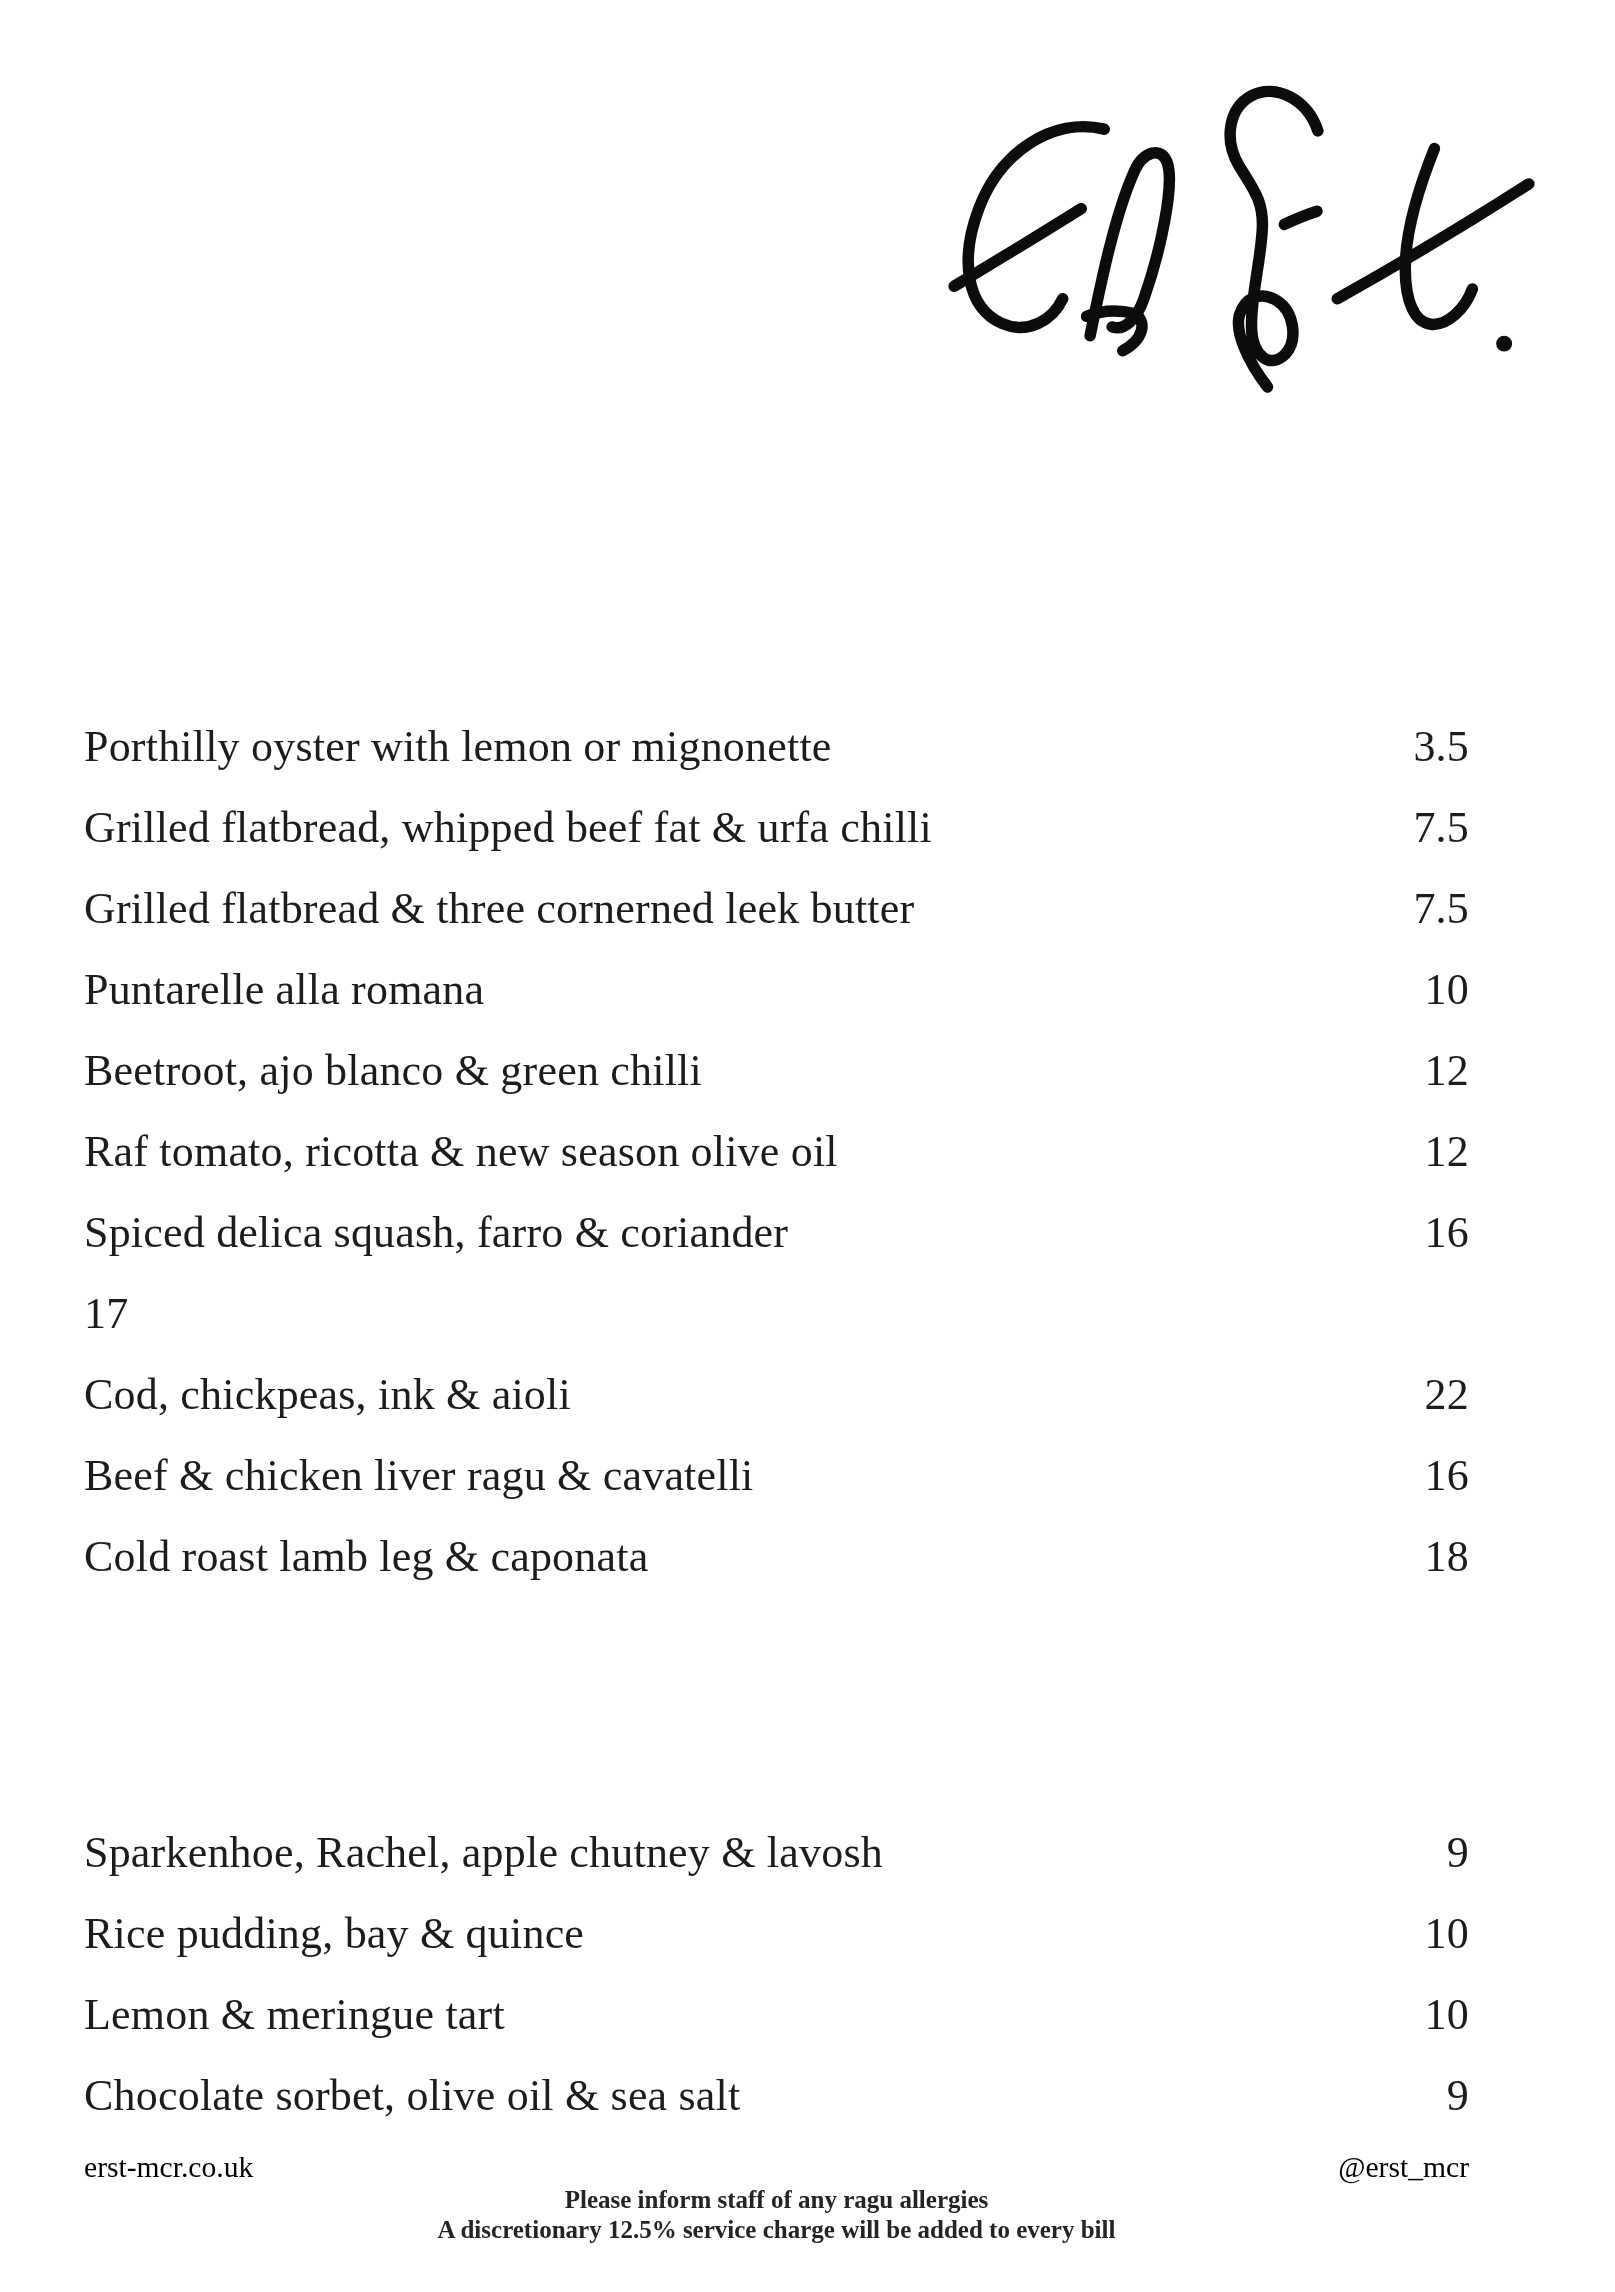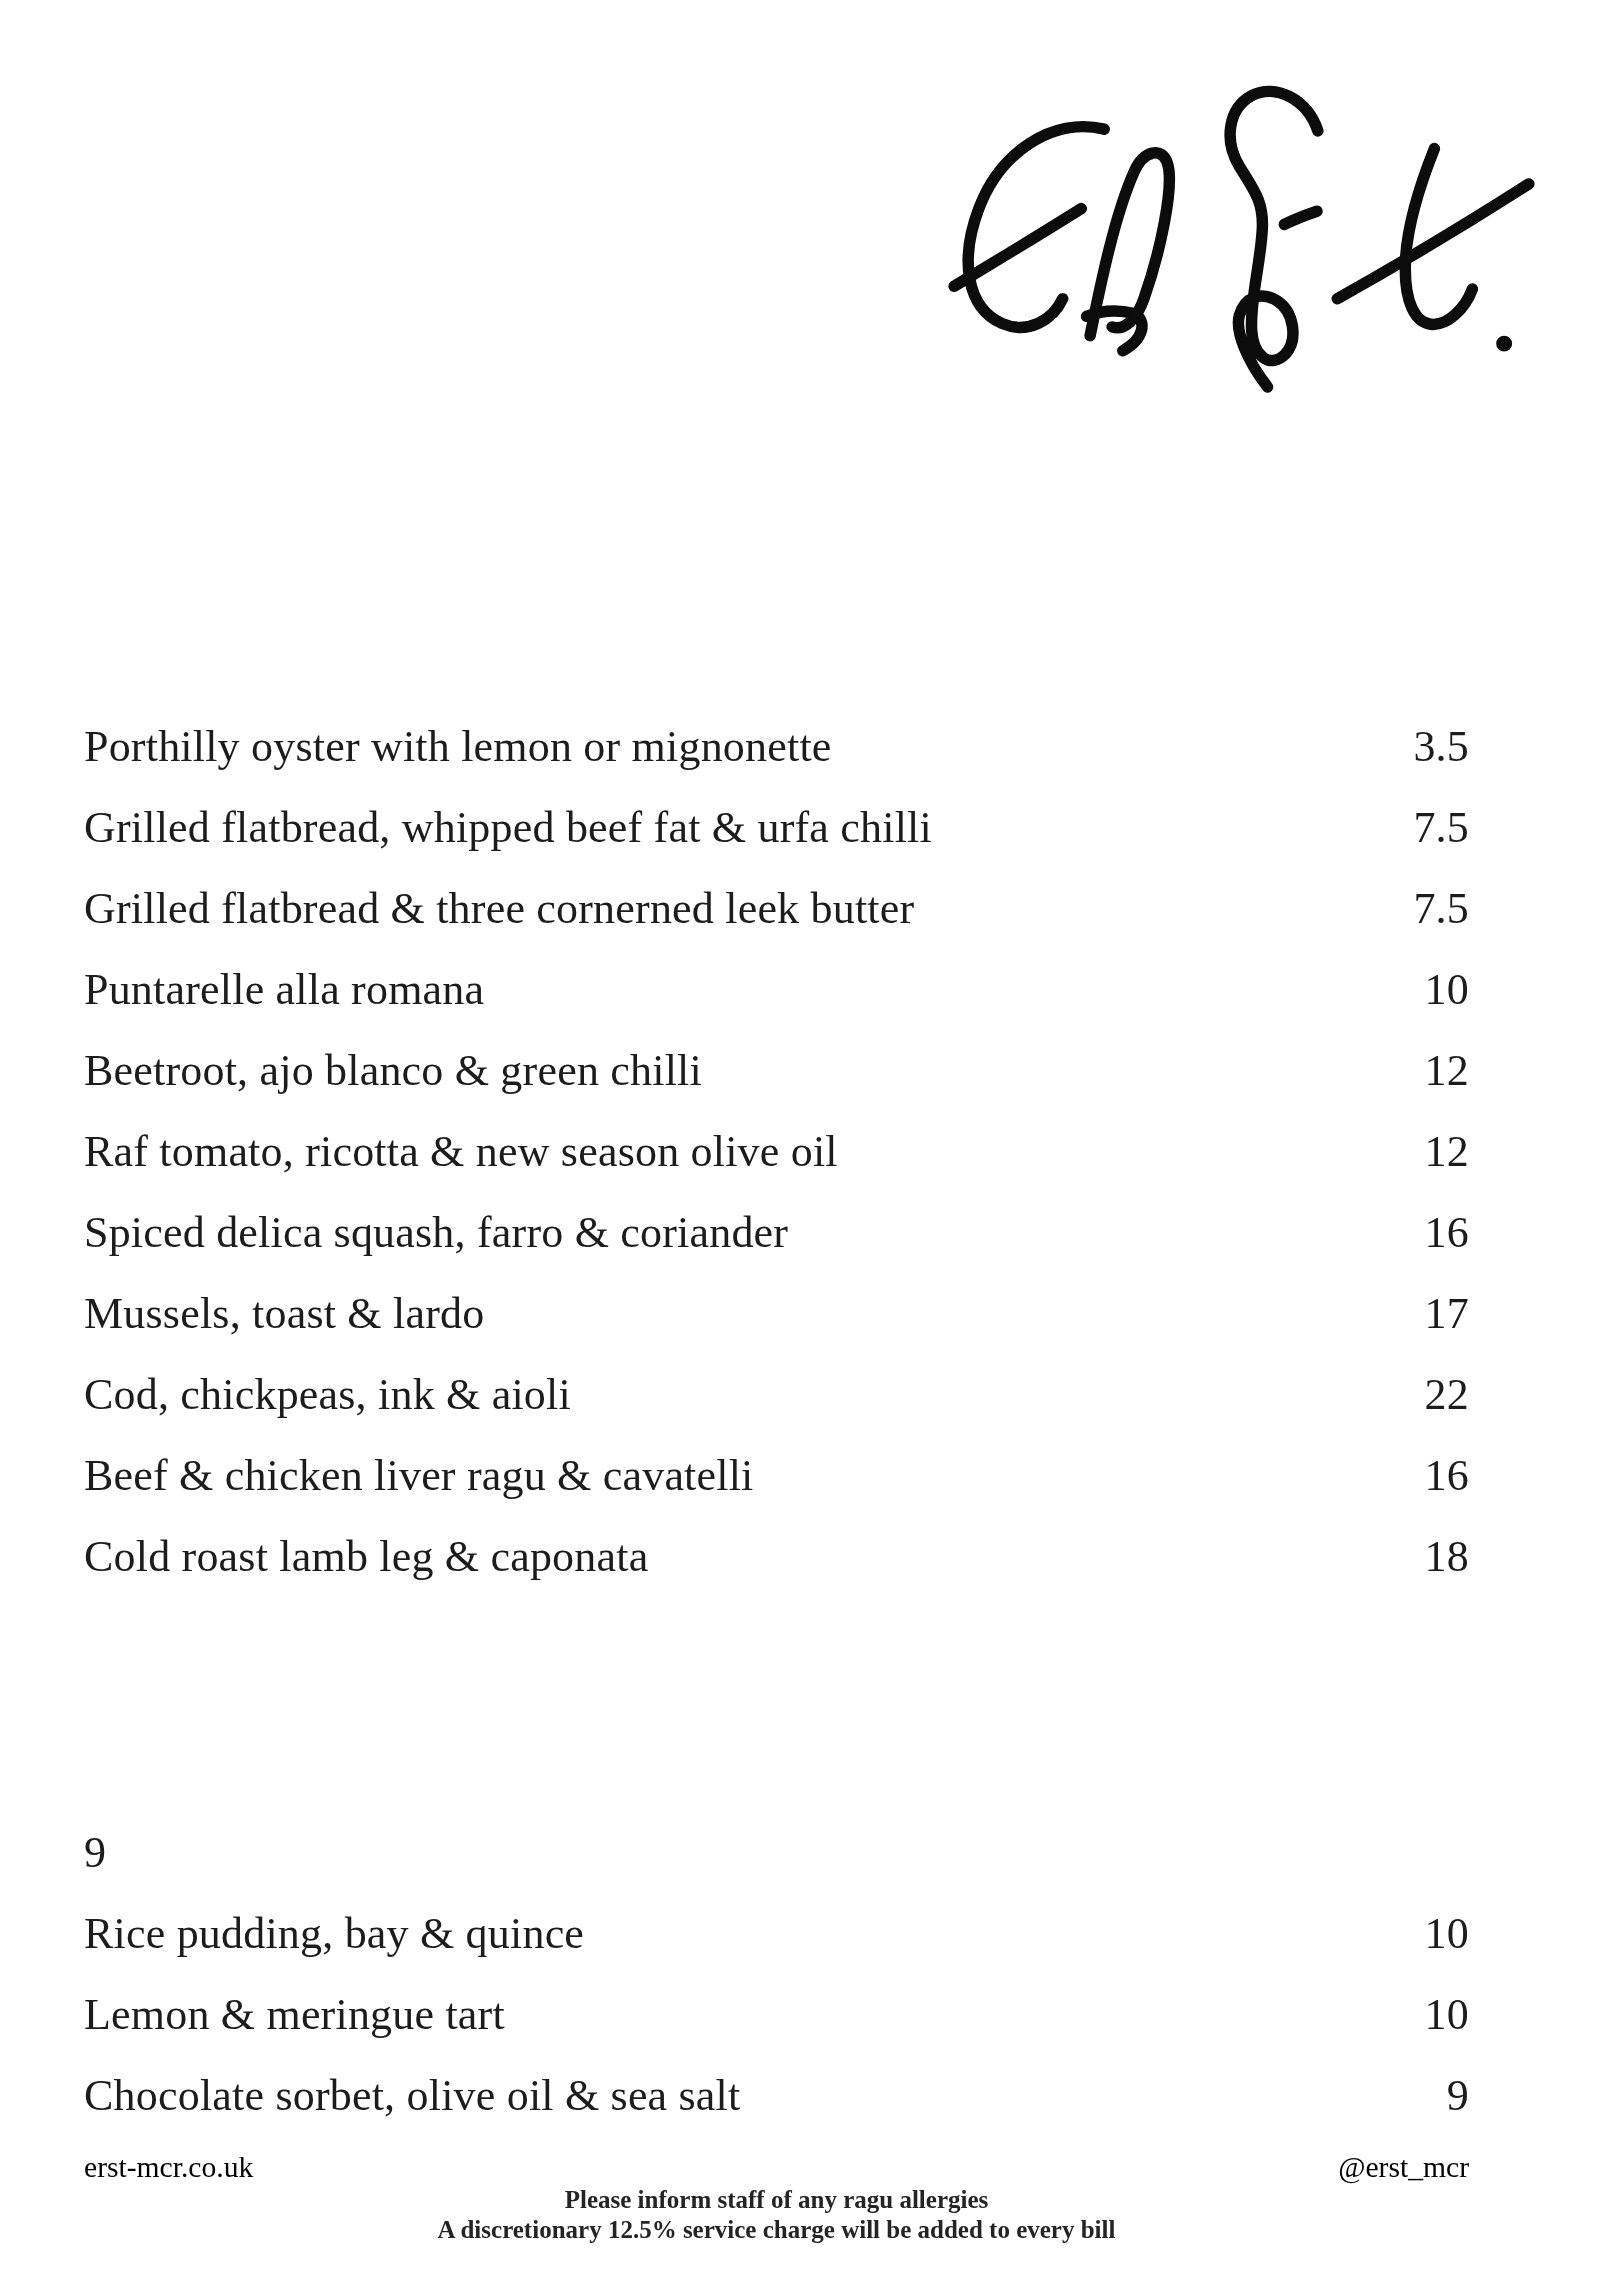--- a/index.html
+++ b/index.html
@@ -131,21 +131,20 @@
         <span class="dish">Raf tomato, ricotta &amp; new season olive oil</span>
         <span class="price">12</span>
       </div>
 
       <div class="row">
         <span class="dish">Spiced delica squash, farro &amp; coriander</span>
         <span class="price">16</span>
       </div>
 
       <div class="row">
-        <span class="dish">Mussels, toast &amp; lardo</span>
         <span class="price">17</span>
       </div>
 
       <div class="row">
         <span class="dish">Cod, chickpeas, ink &amp; aioli</span>
         <span class="price">22</span>
       </div>
 
       <div class="row">
         <span class="dish">Beef &amp; chicken liver ragu &amp; cavatelli</span>
@@ -155,20 +154,21 @@
       <div class="row">
         <span class="dish">Cold roast lamb leg &amp; caponata</span>
         <span class="price">18</span>
       </div>
 
     </div>
 
   <div class="list desserts">
 
       <div class="row">
+        <span class="dish">Sparkenhoe, Rachel, apple chutney &amp; lavosh</span>
         <span class="price">9</span>
       </div>
 
       <div class="row">
         <span class="dish">Rice pudding, bay &amp; quince</span>
         <span class="price">10</span>
       </div>
 
       <div class="row">
         <span class="dish">Lemon &amp; meringue tart</span>

